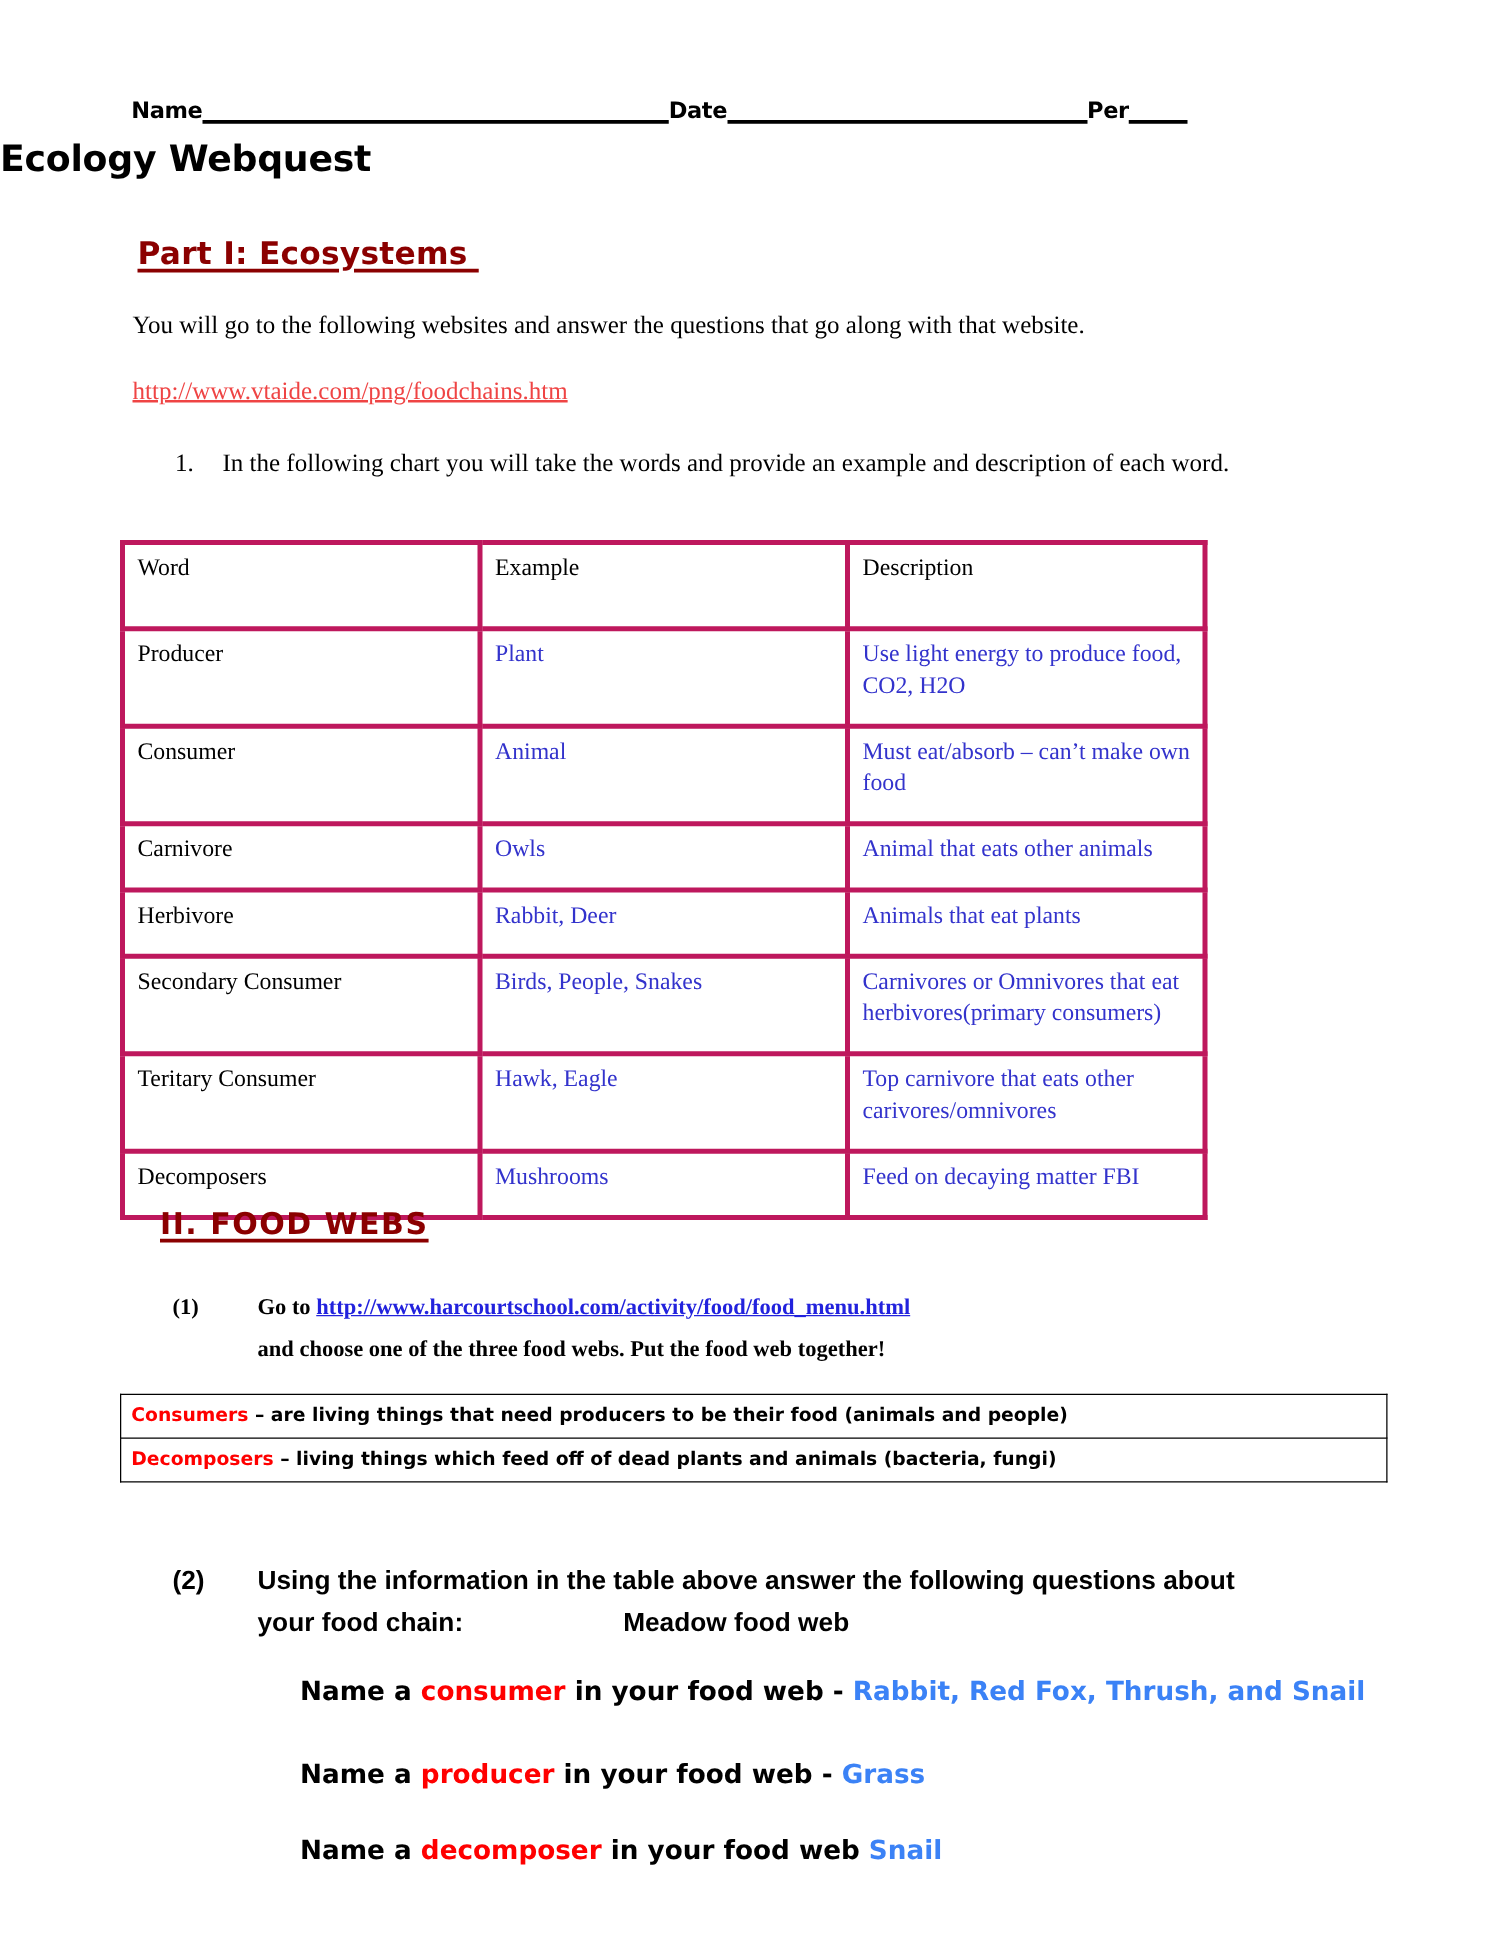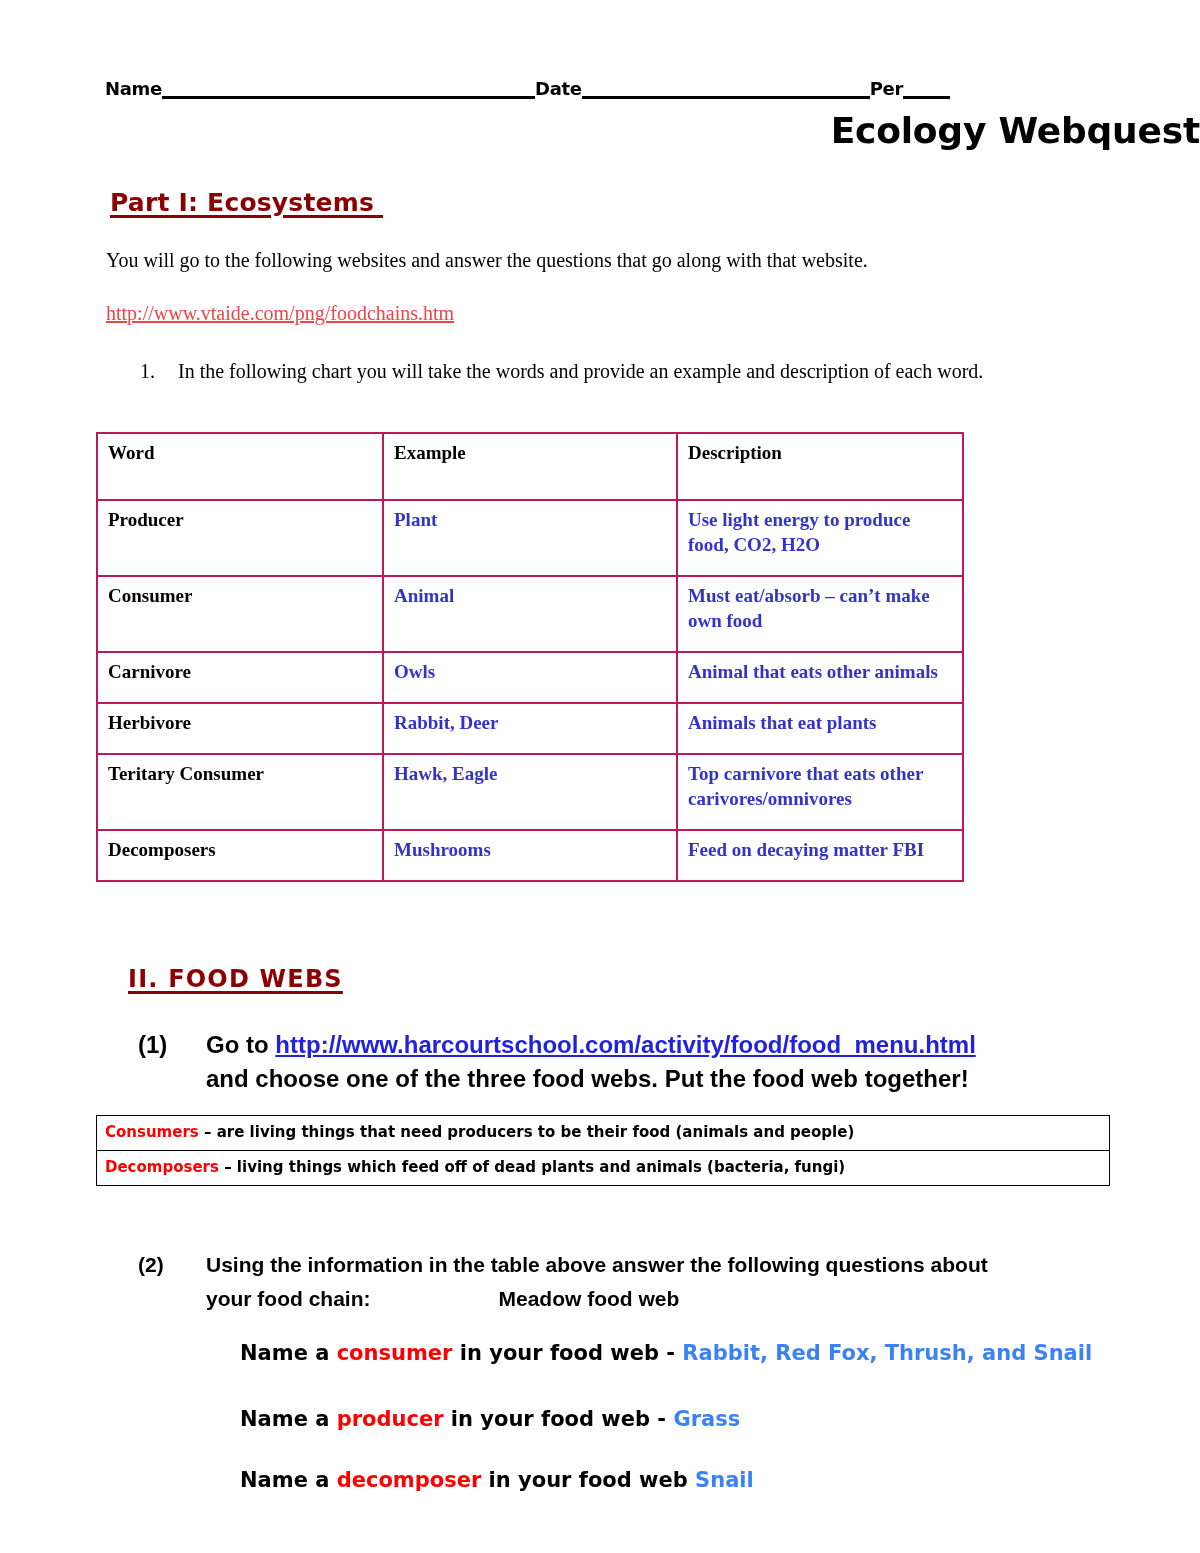--- a/index.html
+++ b/index.html
@@ -37,24 +37,24 @@
   }
   .rule-name { width: 373px; }
   .rule-date { width: 288px; }
   .rule-per  { width: 47px; }
 
   .doc-title {
     position: absolute;
     left: 0;
     top: 110px;
     width: 1200px;
-    text-align: right;
-    font-family: "DejaVu Sans", sans-serif;
-    font-weight: bold;
-    font-size: 36px;
+    text-align: left;
+    font-family: "DejaVu Sans", sans-serif;
+    font-weight: bold;
+    font-size: 29px;
     letter-spacing: -0.2px;
   }
 
   
   .sec-heading {
     position: absolute;
     font-family: "DejaVu Sans", sans-serif;
     font-weight: bold;
     font-size: 25px;
     color: #8B0000;
@@ -106,41 +106,40 @@
     position: absolute;
     left: 96px;
     top: 432px;
     width: 866px;
     border-collapse: collapse;
     table-layout: fixed;
     font-family: "Liberation Serif", serif;
     font-size: 19px;
   }
   #word-table td {
-    border: 2px solid #be185d;
+    border: 4px solid #be185d;
     padding: 6px 8px 18px 10px;
     vertical-align: top;
     line-height: 25px;
-    font-weight: bold;
   }
   #word-table col.c-word { width: 286px; }
   #word-table col.c-ex   { width: 294px; }
   #word-table col.c-desc { width: 286px; }
   #word-table tr.hdr td { padding-bottom: 34px; }
   #word-table td.word-cell { color: #000; }
   #word-table td.answer    { color: #3333CC; }
 
   #q-one {
     position: absolute;
     left: 138px;
     top: 1028px;
     width: 960px;
-    font-family: Liberation Sans, sans-serif;
-    font-weight: bold;
-    font-size: 24px;
+    font-family: Liberation Serif, serif;
+    font-weight: bold;
+    font-size: 18px;
     line-height: 34px;
   }
   #q-one .num { display: inline-block; width: 68px; }
   #q-one .indent2 { display: block; padding-left: 68px; }
   #harcourt-link {
     color: #2222DD;
     text-decoration: underline;
     cursor: pointer;
   }
 
@@ -245,20 +244,25 @@
         <td class="word-cell">Carnivore</td>
         <td class="answer">Owls</td>
         <td class="answer">Animal that eats other animals</td>
       </tr>
       <tr>
         <td class="word-cell">Herbivore</td>
         <td class="answer">Rabbit, Deer</td>
         <td class="answer">Animals that eat plants</td>
       </tr>
       <tr>
+        <td class="word-cell">Secondary Consumer</td>
+        <td class="answer">Birds, People, Snakes</td>
+        <td class="answer">Carnivores or Omnivores that eat herbivores(primary consumers)</td>
+      </tr>
+      <tr>
         <td class="word-cell">Teritary Consumer</td>
         <td class="answer">Hawk, Eagle</td>
         <td class="answer">Top carnivore that eats other carivores/omnivores</td>
       </tr>
       <tr>
         <td class="word-cell">Decomposers</td>
         <td class="answer">Mushrooms</td>
         <td class="answer">Feed on decaying matter FBI</td>
       </tr>
     </tbody>

